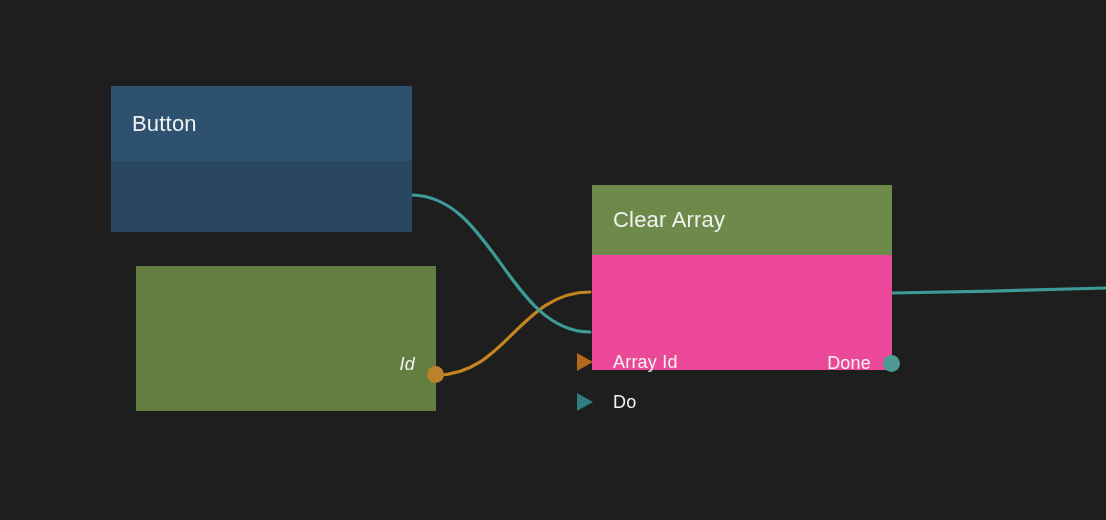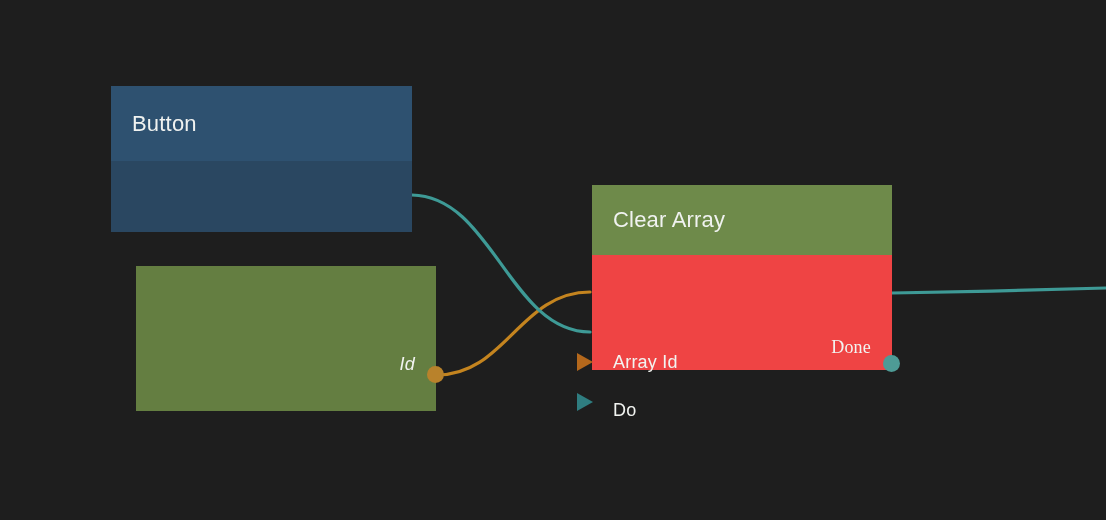--- a/index.html
+++ b/index.html
@@ -122,21 +122,21 @@
     top: 100px;
     background: #b9822b;
   }
 
   
   #node-clear-array {
     left: 592px;
     top: 185px;
     width: 300px;
     height: 185px;
-    background: #ef4444;
+    background: #ec4899;
   }
   #node-clear-array .node-header {
     height: 70px;
     background: #6e8a4a;
   }
   #node-clear-array .pin-done {
     left: 291px;
     top: 99.5px;
     background: #4e9b96;
   }
@@ -144,22 +144,22 @@
     left: -15px;
     top: 98px;
     border-left: 16px solid #b4681c;
   }
   #node-clear-array .arrow-do {
     left: -15px;
     top: 138px;
     border-left: 16px solid #2f7d80;
   }
   .row-arrayid { left: 21px; top: 95px; }
-  .row-do      { left: 21px; top: 143px; }
-  .row-done    { right: 21px; top: 80px; font-family: Liberation Serif, serif; }
+  .row-do      { left: 21px; top: 135px; }
+  .row-done    { right: 21px; top: 96px; }
 </style>
 </head>
 <body>
 
 <div id="canvas">
 
   <svg id="edge-layer" viewBox="0 0 1106 520" width="1106" height="520">
     <path fill="none" stroke="#c4841f" stroke-width="3.2" stroke-linecap="round" d="M 436 375 C 505 376 520 292 590 292"></path>
     <path fill="none" stroke="#3e9a96" stroke-width="3.2" stroke-linecap="round" d="M 412 195 C 492 196 510 332 590 332"></path>
     <path fill="none" stroke="#3e9a96" stroke-width="3.2" stroke-linecap="round" d="M 892 293 C 960 292 1040 290 1106 288"></path>

